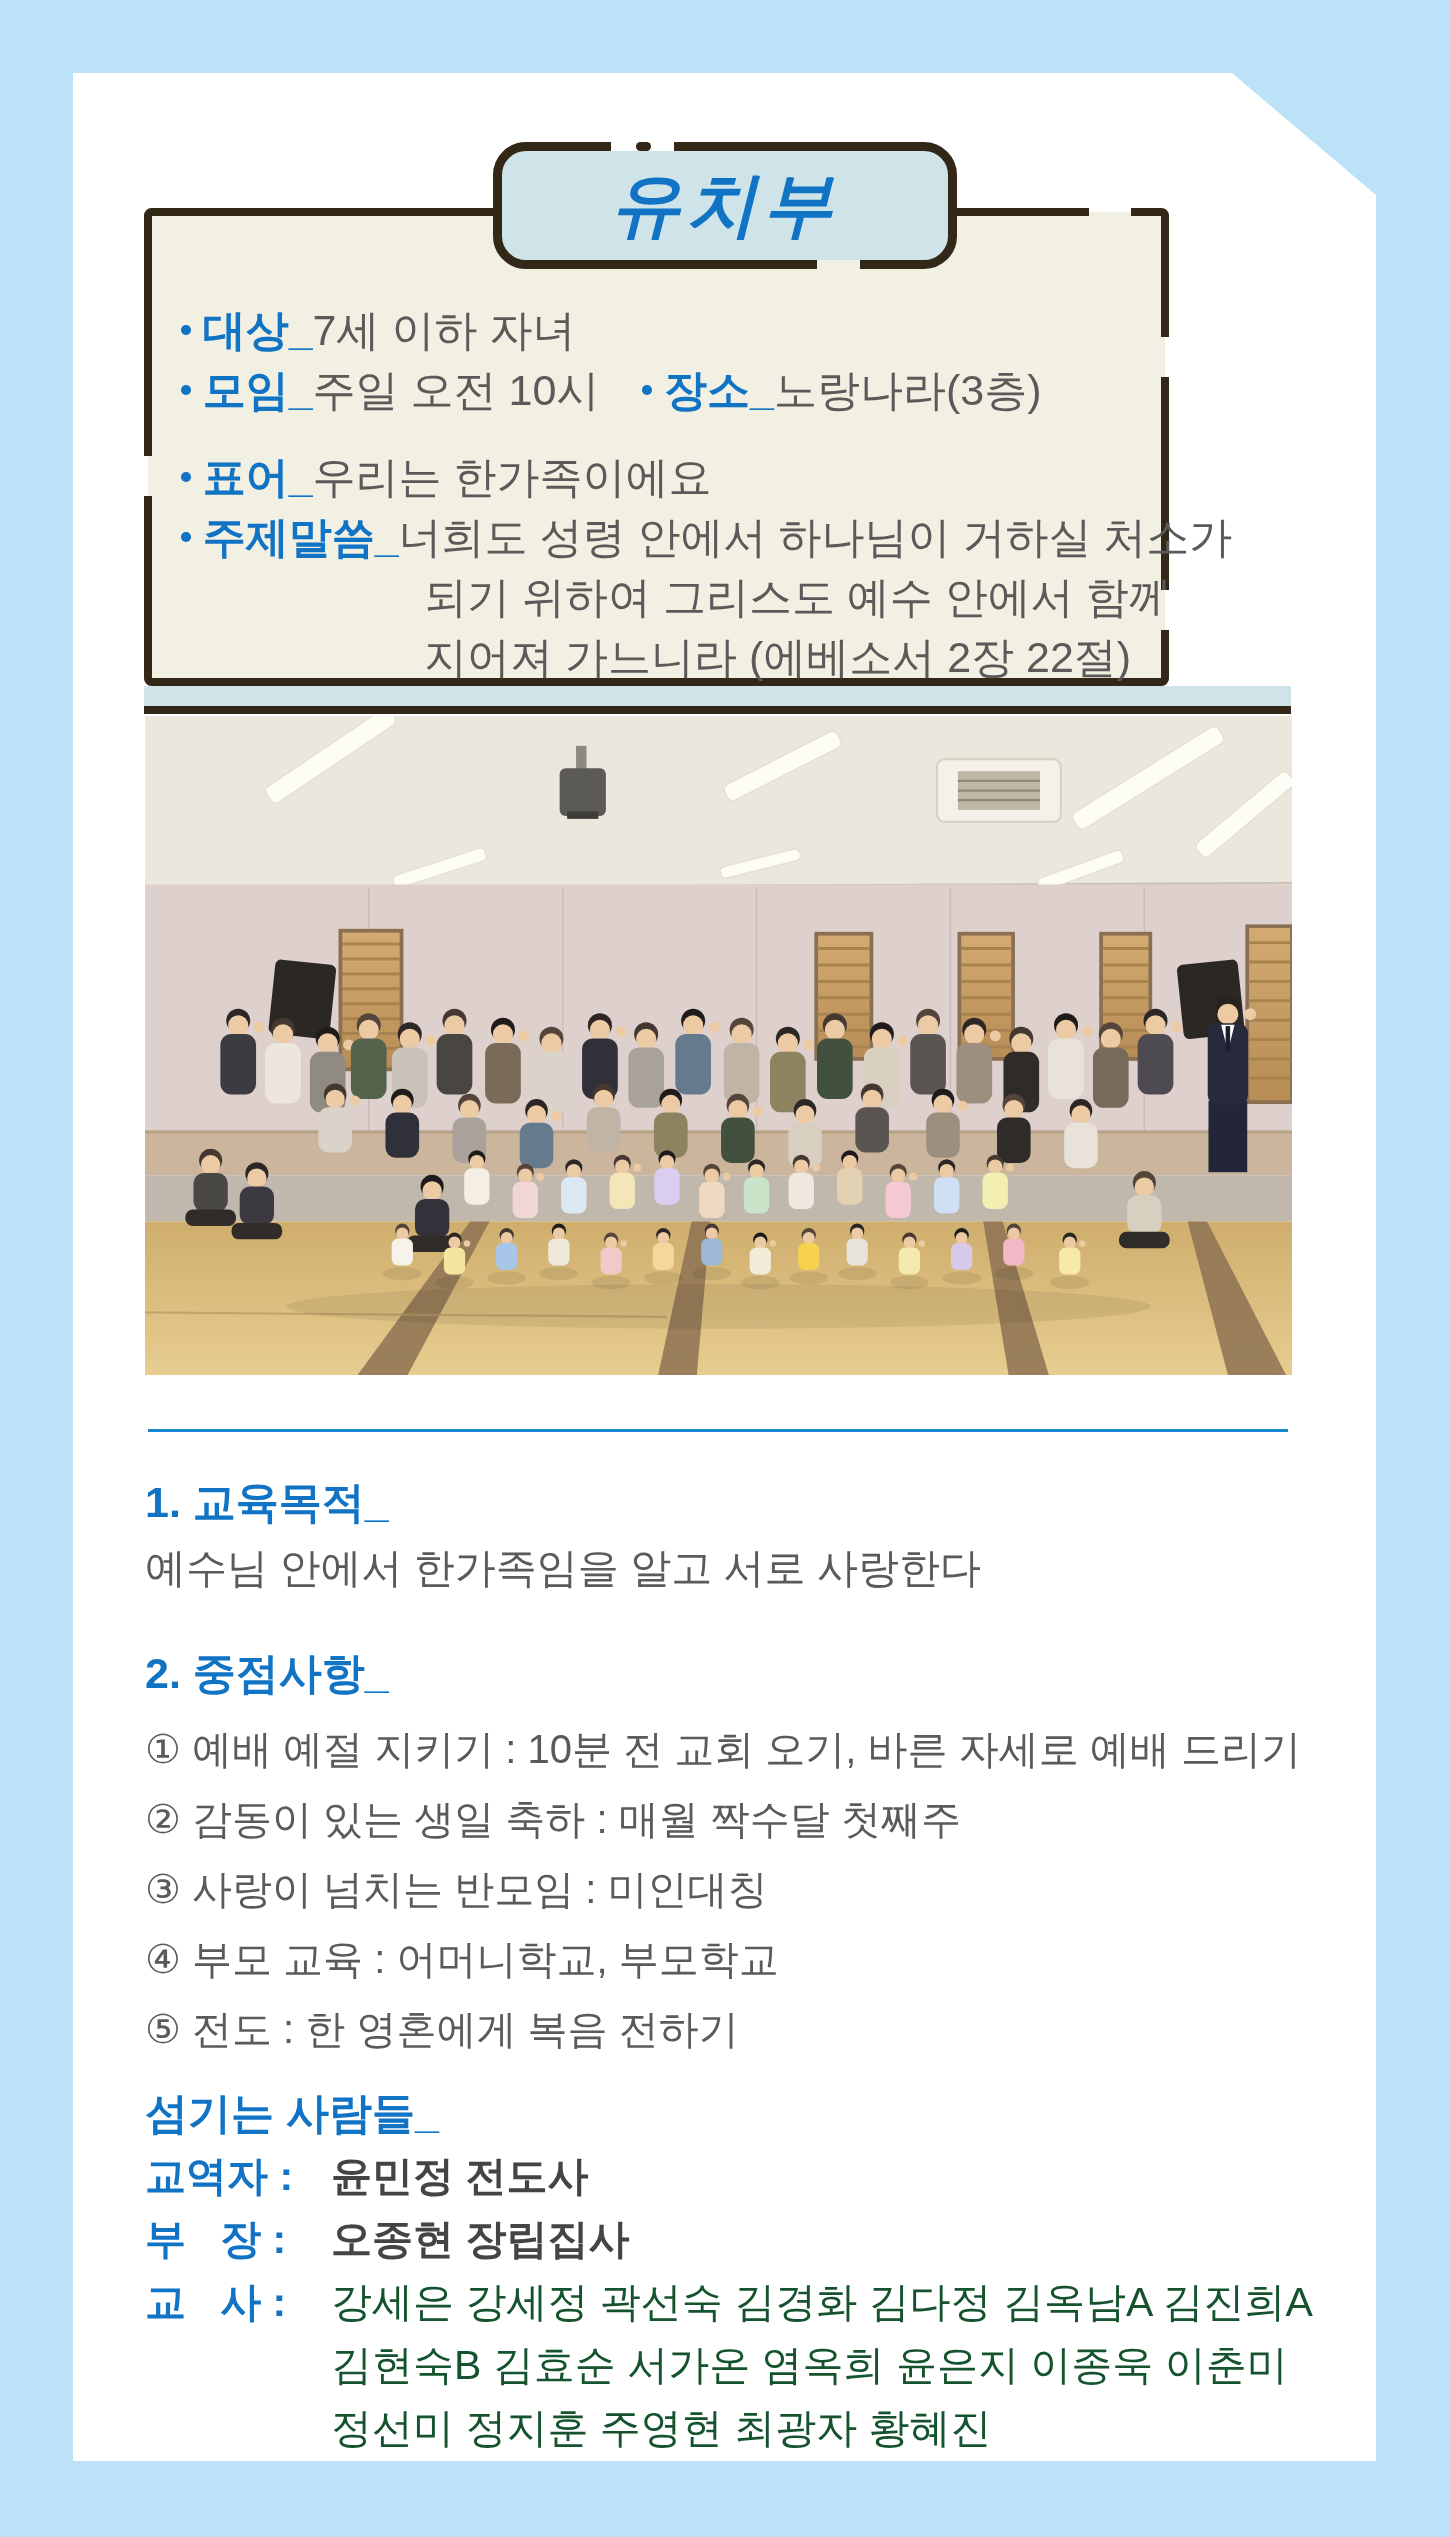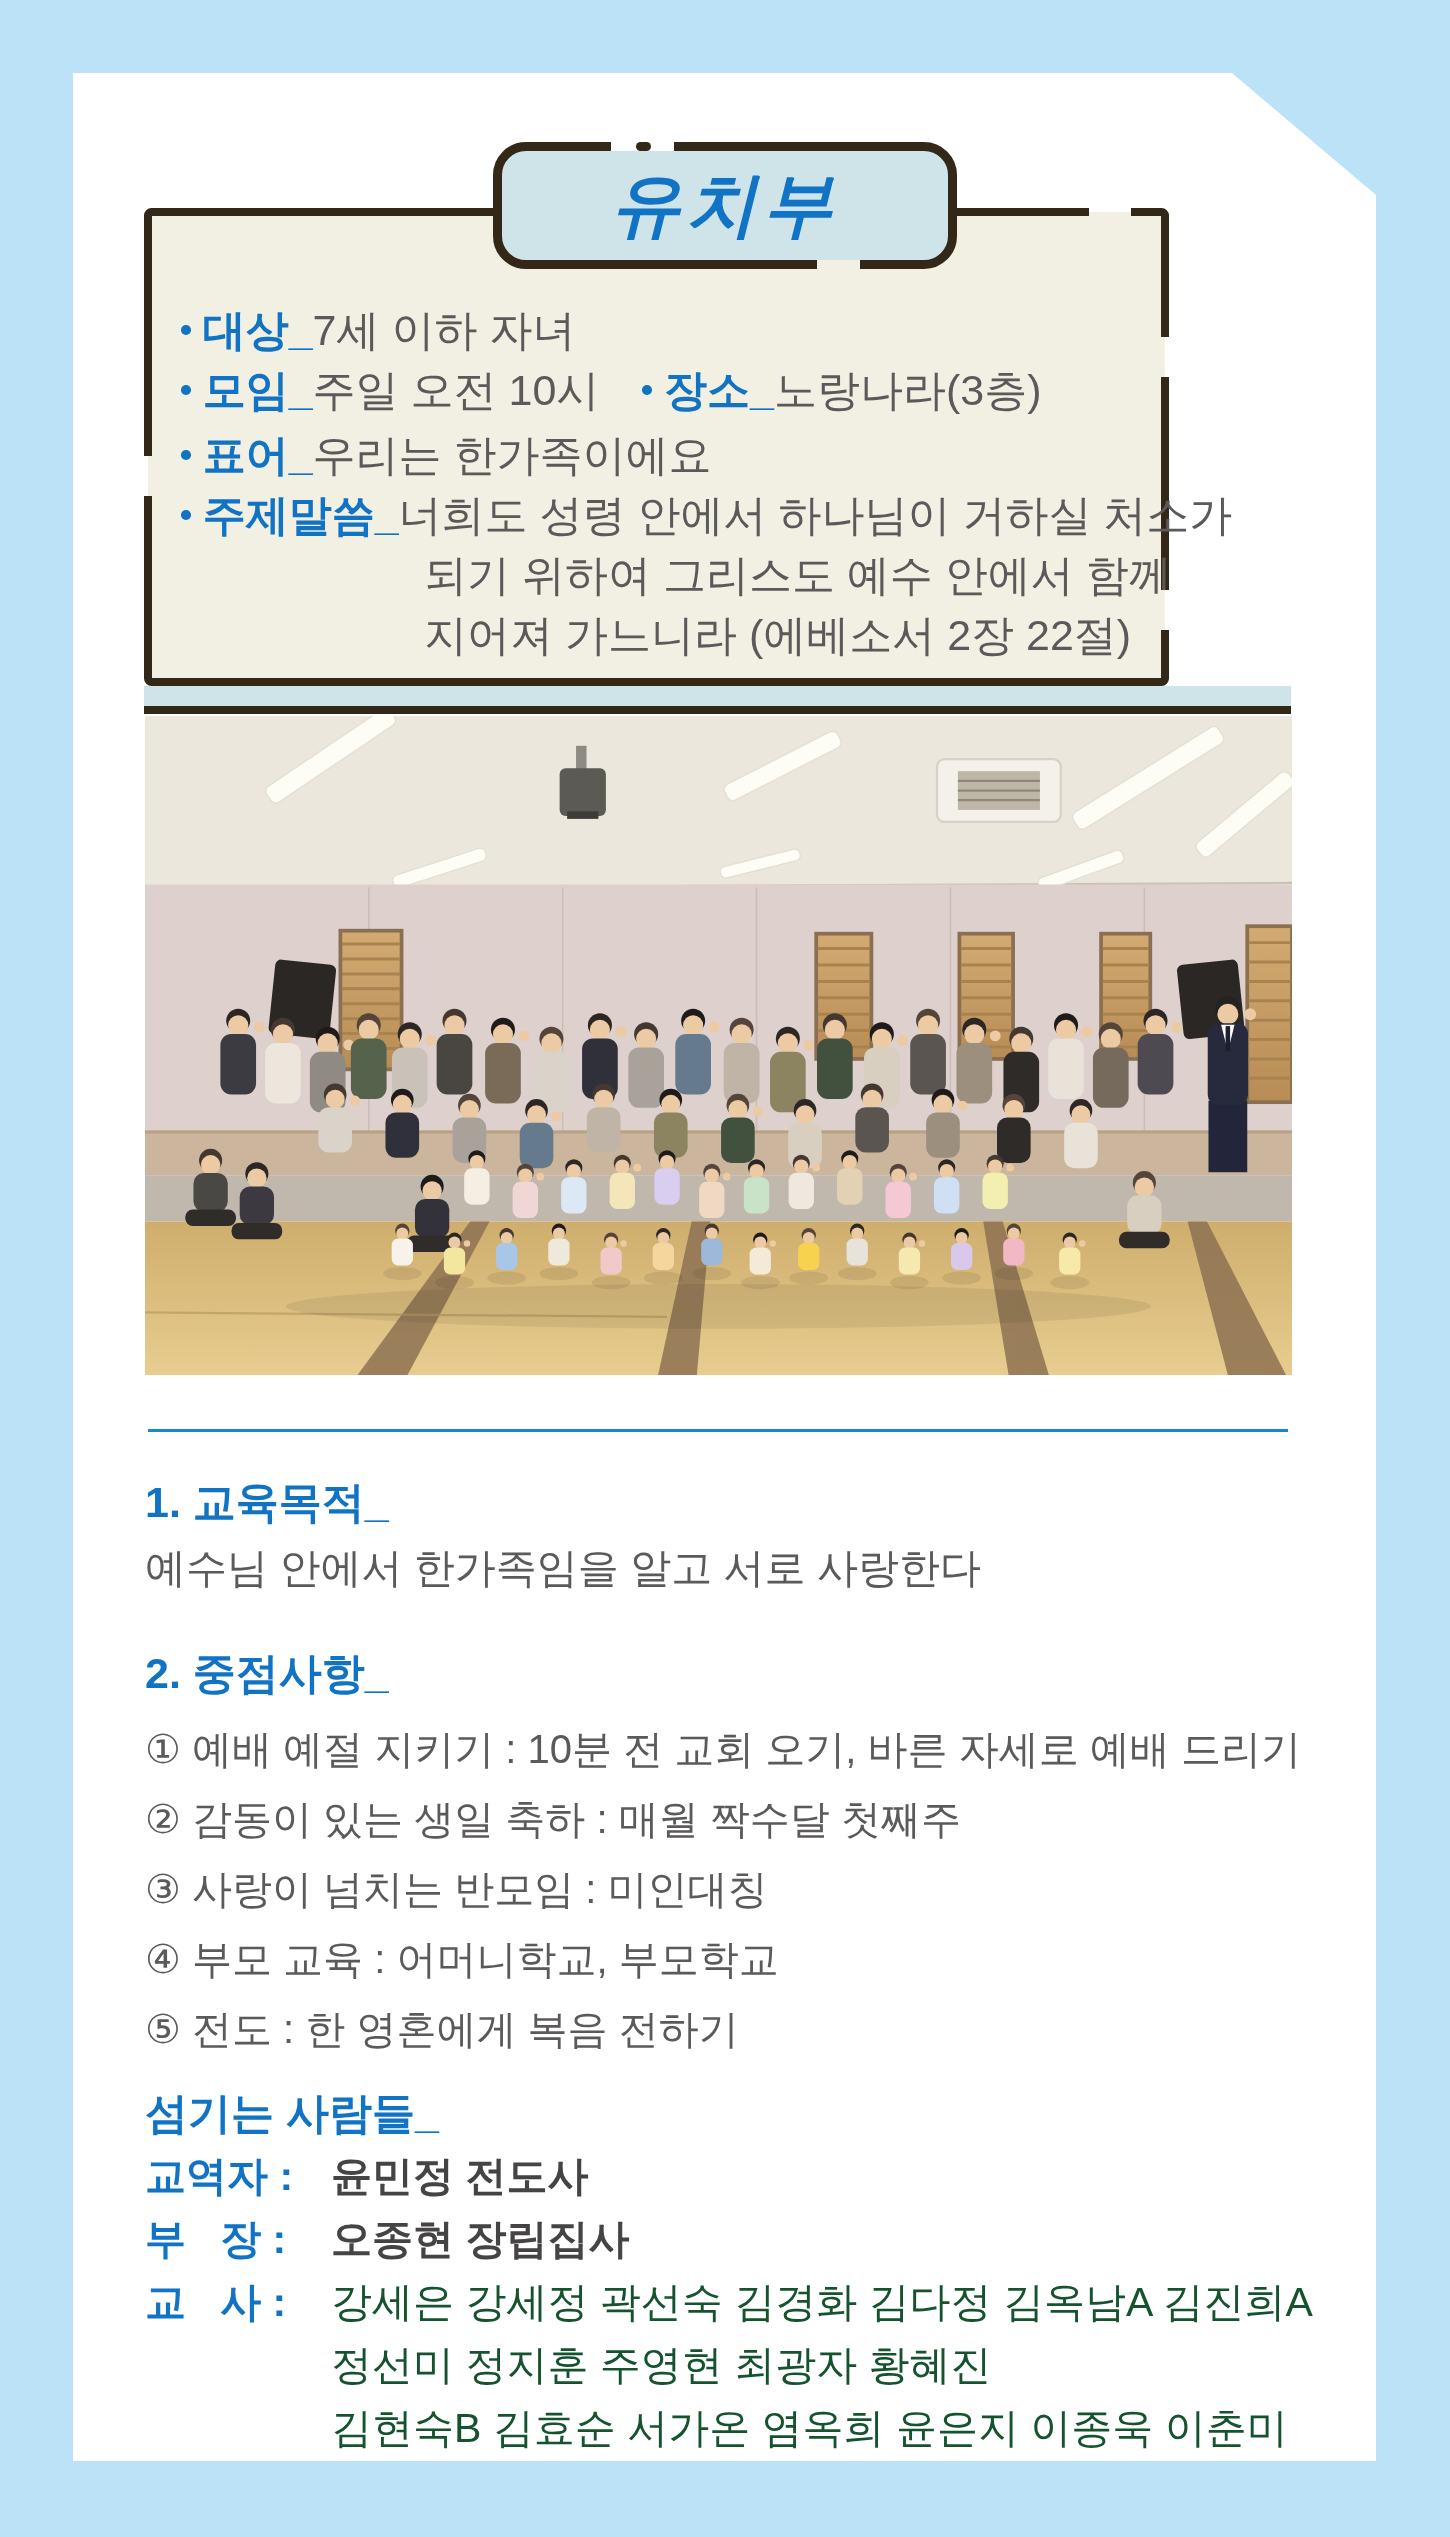--- a/index.html
+++ b/index.html
@@ -35,21 +35,21 @@
   }
   .gap{position:absolute;}
   .gapL{left:-8.2px;top:240px;width:8.2px;height:40px;background:linear-gradient(to right,#ffffff 50%,#f2efe3 50%);}
   .gapR1{right:-8.2px;top:121px;width:8.2px;height:40px;background:linear-gradient(to left,#ffffff 50%,#f2efe3 50%);}
   .gapR2{right:-8.2px;top:374px;width:8.2px;height:40px;background:linear-gradient(to left,#ffffff 50%,#f2efe3 50%);}
   .gapT{top:-8.2px;right:30px;width:42px;height:8.2px;background:linear-gradient(#ffffff 55%,#f2efe3 45%);}
   .iline{font-size:43px;line-height:60px;color:#5b5959;white-space:nowrap;}
   .iline .lbl{color:#1173c4;font-weight:800;}
   .dot{display:inline-block;width:9.7px;height:9.7px;border-radius:50%;background:#1173c4;margin:0 12px 7.5px 3px;vertical-align:middle;}
   .pair2{margin-left:40px;}
-  .gap-top{margin-top:5px;}
+  .gap-top{margin-top:27px;}
   .cont{padding-left:246px;}
   
   .base-strip{
     box-sizing:border-box;margin-left:71px;width:1147px;height:28px;
     background:#cfe4e9;border-bottom:8.2px solid #332818;
   }
   
   .photo{margin:2.2px 0 0 72px;width:1147px;height:659px;}
   .photo svg{display:block;width:100%;height:100%;}
   
@@ -509,21 +509,21 @@
         <span class="val-bold">윤민정 전도사</span>
       </div>
       <div class="staff-row">
         <span class="role">부   장 : </span>
         <span class="val-bold">오종현 장립집사</span>
       </div>
       <div class="staff-row">
         <span class="role">교   사 : </span>
         <div class="names">
           <div>강세은 강세정 곽선숙 김경화 김다정 김옥남A 김진희A</div>
+          <div>김현숙B 김효순 서가온 염옥희 윤은지 이종욱 이춘미</div>
           <div>정선미 정지훈 주영현 최광자 황혜진</div>
-          <div>김현숙B 김효순 서가온 염옥희 윤은지 이종욱 이춘미</div>
         </div>
       </div>
     </div>
   </div>
 
 </div>
 
 
 </body></html>

